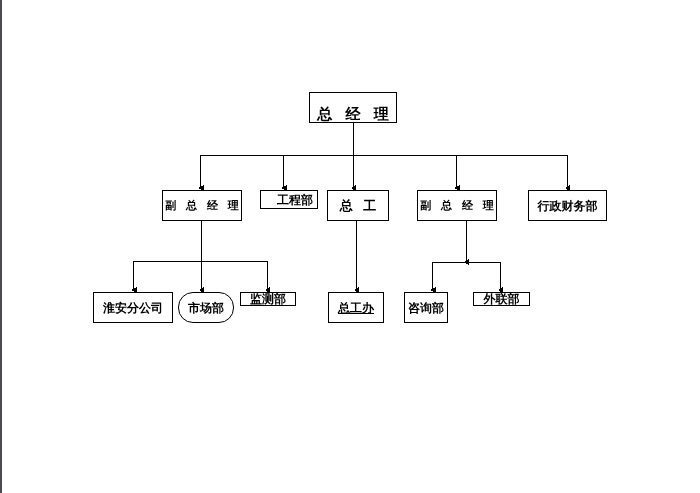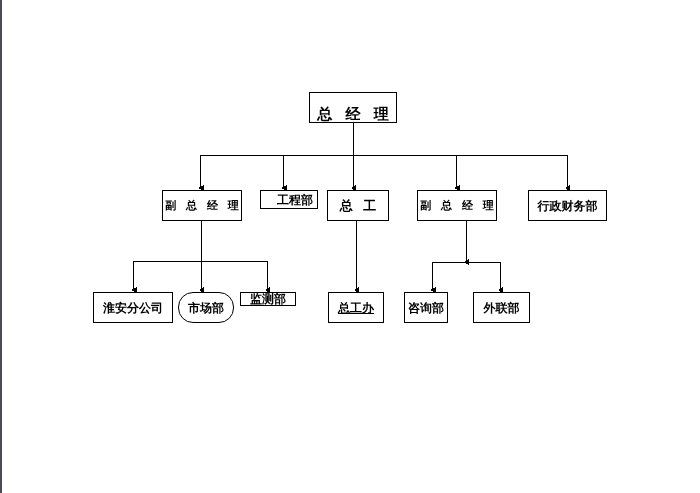--- a/index.html
+++ b/index.html
@@ -140,17 +140,17 @@
   </div>
 
   <div class="node" style="left:328px; top:292px; width:56px; height:31px; font-size:12px;text-decoration:underline;">
     <span class="node-label">总工办</span>
   </div>
 
   <div class="node" style="left:404px; top:292px; width:44px; height:31px; font-size:12px;">
     <span class="node-label">咨询部</span>
   </div>
 
-  <div class="node" style="left:473px; top:292px; width:57px; height:31px; font-size:12px;">
+  <div class="node" style="left:473px; top:292px; width:57px; height:14px; font-size:12px;">
     <span class="node-label">外联部</span>
   </div>
 
 </div>
 
 </body></html>

